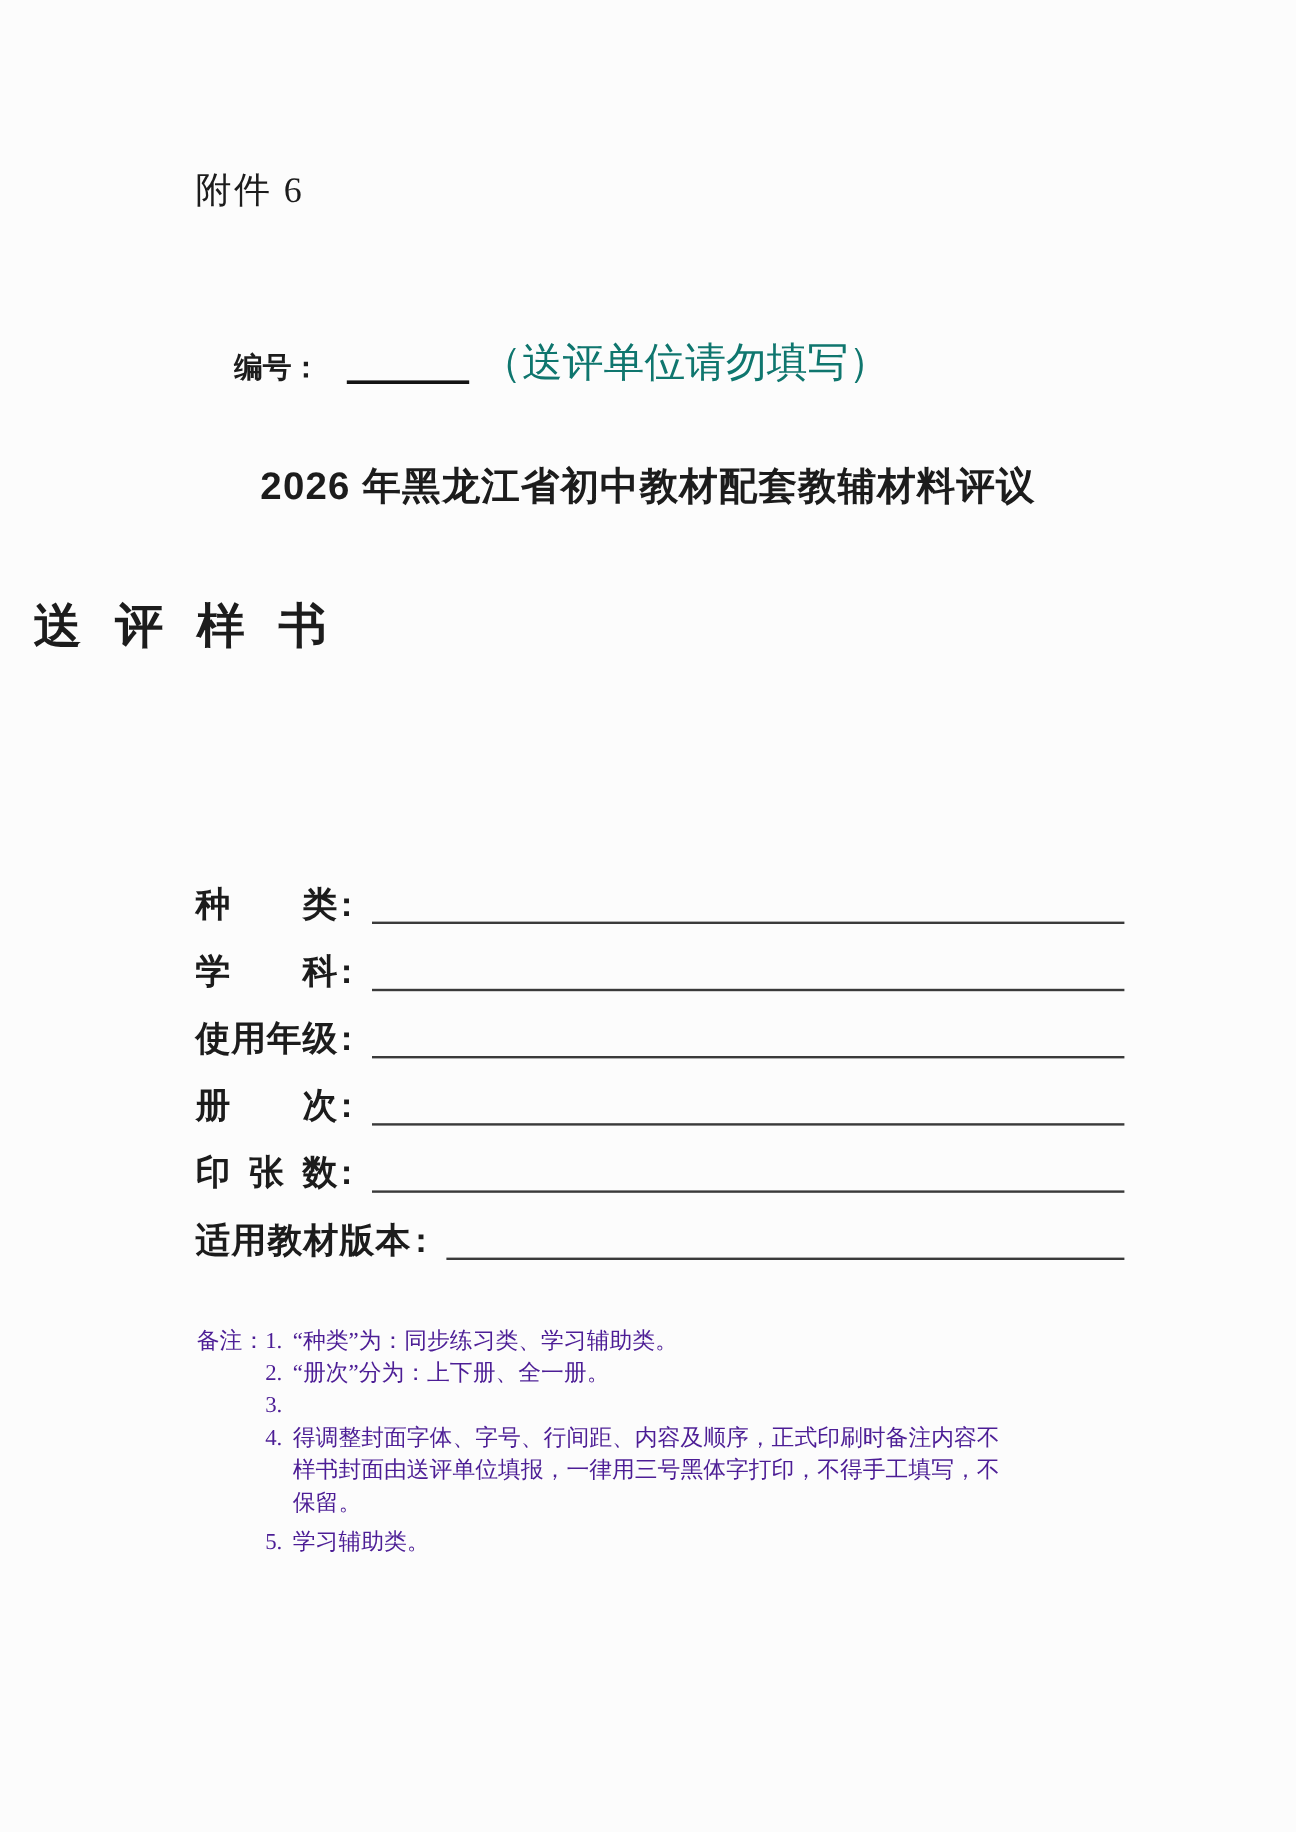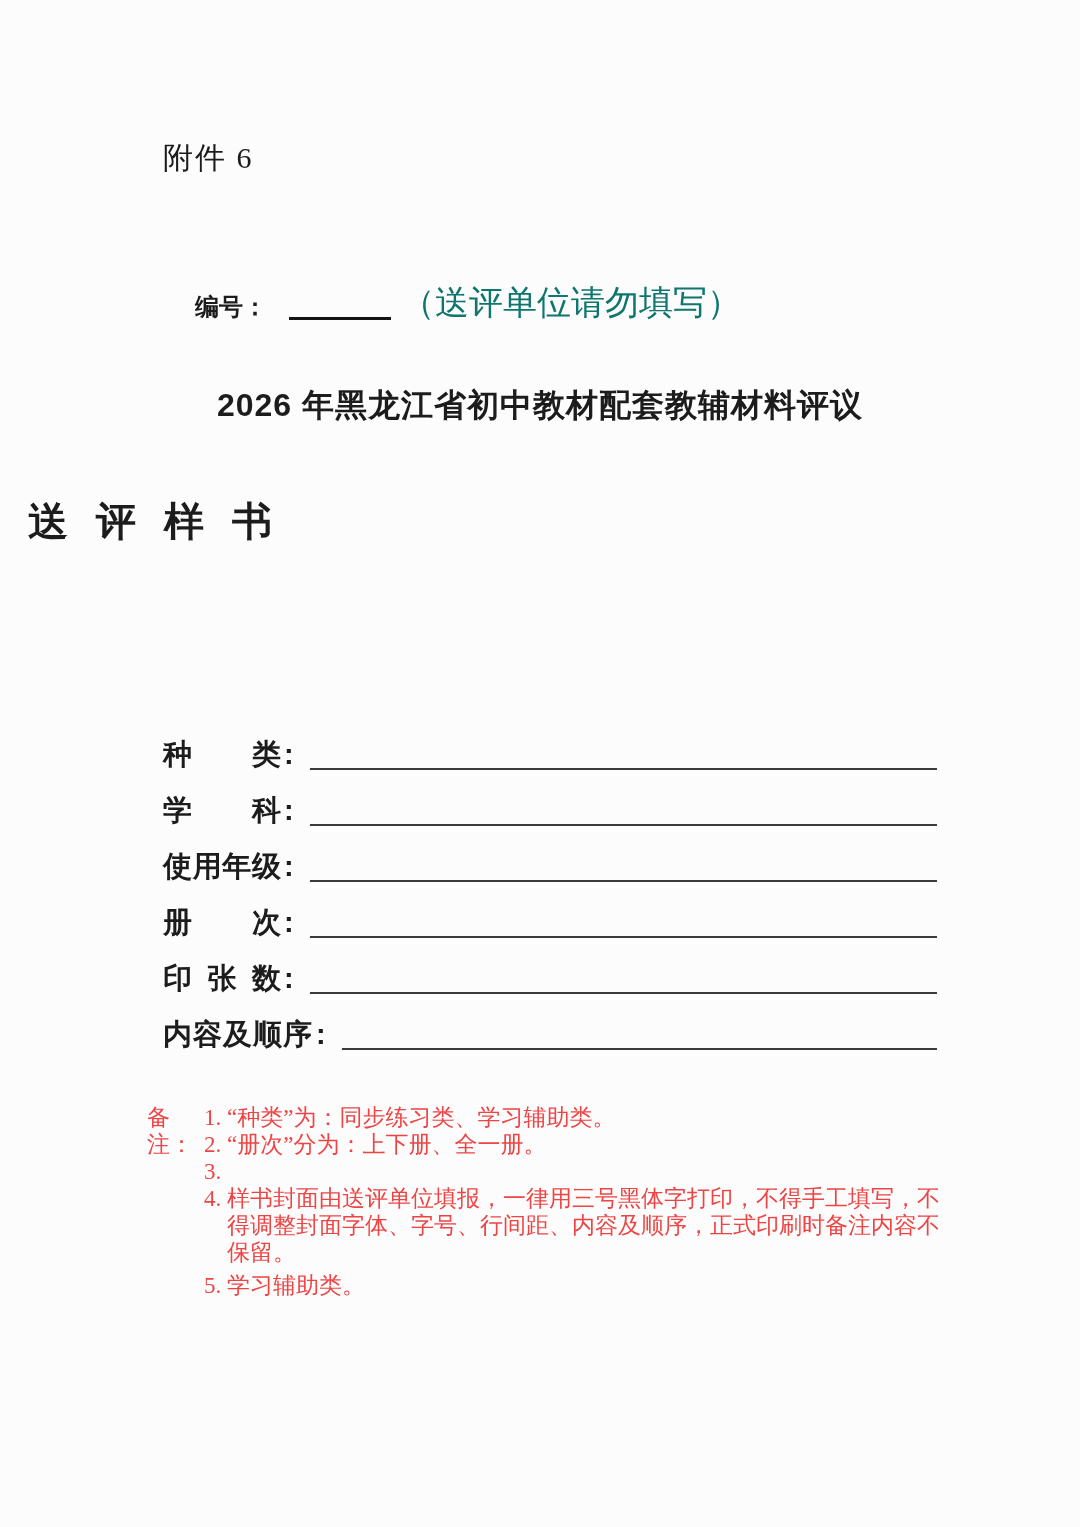--- a/index.html
+++ b/index.html
@@ -118,24 +118,24 @@
     flex: 1;
     border-bottom: 2px solid #3a3a3a;
     margin-left: 16px;
   }
 
   
   .notes {
     position: absolute;
     left: 164px; top: 1104px;
     width: 776px;
-    font-size: 23px;
+    font-size: 19px;
     line-height: 27px;
     font-family: "Liberation Serif", "DejaVu Serif", serif;
-    color: #ef4444;
+    color: #4c1d95;
     display: flex;
     align-items: flex-start;
     justify-content: flex-end;
   }
   .notes-label {
     flex-shrink: 0;
     width: 57px;
   }
   .notes-items { flex: 1; }
   .nitem { display: flex; align-items: flex-start; }
@@ -184,21 +184,21 @@
       <span class="flabel">册次</span>
       <span class="fcolon">:</span>
       <span class="fline"></span>
     </div>
     <div class="frow">
       <span class="flabel">印张数</span>
       <span class="fcolon">:</span>
       <span class="fline"></span>
     </div>
     <div class="frow wide">
-      <span class="flabel">内容及顺序</span>
+      <span class="flabel">适用教材版本</span>
       <span class="fcolon">:</span>
       <span class="fline"></span>
     </div>
   </div>
 
   <div class="notes">
     <span class="notes-label">备注：</span>
     <div class="notes-items">
 
       <div class="nitem">
@@ -217,22 +217,22 @@
 
       <div class="nitem">
         <span class="nnum">3.</span>
         <div class="nlines">
         </div>
       </div>
 
       <div class="nitem">
         <span class="nnum">4.</span>
         <div class="nlines">
+          <div class="nline">得调整封面字体、字号、行间距、内容及顺序，正式印刷时备注内容不</div>
           <div class="nline">样书封面由送评单位填报，一律用三号黑体字打印，不得手工填写，不</div>
-          <div class="nline">得调整封面字体、字号、行间距、内容及顺序，正式印刷时备注内容不</div>
           <div class="nline">保留。</div>
         </div>
       </div>
 
       <div class="nitem gap-before">
         <span class="nnum">5.</span>
         <div class="nlines">
           <div class="nline">学习辅助类。</div>
         </div>
       </div>

